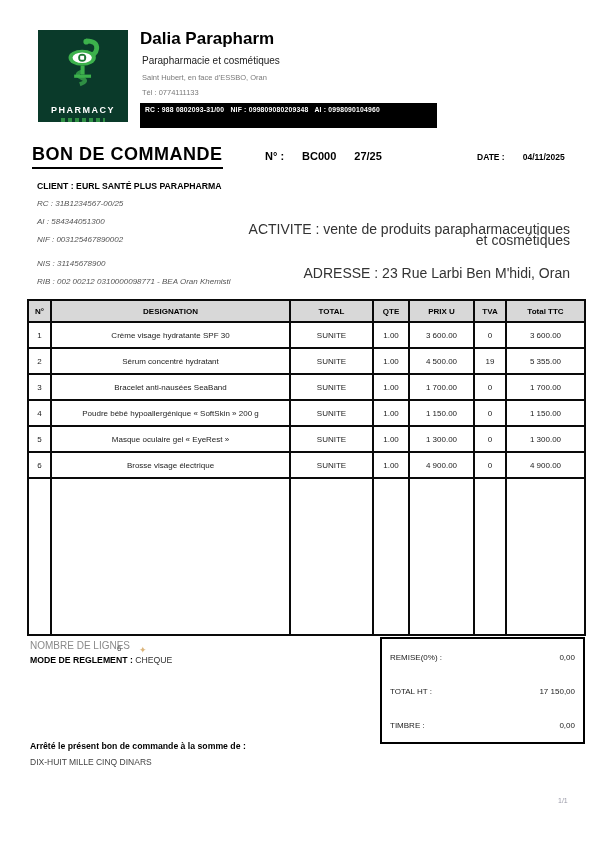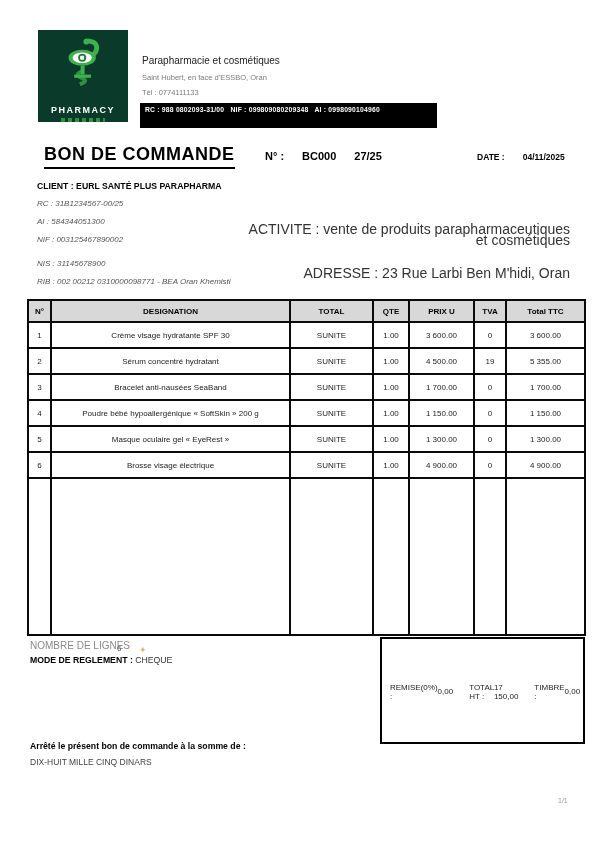--- a/index.html
+++ b/index.html
@@ -20,21 +20,21 @@
   .company-sub{position:absolute;left:142px;top:55px;font-size:10px;color:#222;}
   .company-addr{position:absolute;left:142px;top:73px;font-size:7.5px;color:#7a7a7a;}
   .company-tel{position:absolute;left:142px;top:88px;font-size:7.5px;color:#7a7a7a;}
   .legal-bar{
     position:absolute;left:140px;top:103px;width:297px;height:25px;background:#000;
     color:#fff;font-size:6.8px;font-weight:bold;line-height:1.6;padding:2px 5px;box-sizing:border-box;
     letter-spacing:.2px;white-space:pre-wrap;
   }
   
   .doc-title{
-    position:absolute;left:44px;top:144px;font-size:18px;font-weight:bold;letter-spacing:.5px;
+    position:absolute;left:32px;top:144px;font-size:18px;font-weight:bold;letter-spacing:.5px;
     border-bottom:2.5px solid #000;padding-bottom:2px;
   }
   .order-no{position:absolute;left:245px;top:150px;font-size:11px;font-weight:bold;margin-left:20px;}
   .order-no span{margin-right:18px;}
   .date-line{position:absolute;left:477px;top:152px;font-size:8.5px;font-weight:bold;}
   .date-line .dv{margin-left:18px;}
   
   .client-line{position:absolute;left:37px;top:181px;font-size:8.7px;font-weight:bold;}
   .c-it{position:absolute;left:37px;font-size:8px;font-style:italic;color:#555;}
   .c-rc{top:199px}.c-ai{top:217px}.c-nif{top:235px}.c-nis{top:259px}.c-rib{top:277px}
@@ -54,21 +54,21 @@
   tr.empty-row td{height:155px;}
   
   .nb-lignes{position:absolute;left:30px;top:640px;font-size:10px;color:#8a8a8a;}
   .nb-val{position:absolute;left:117px;top:644px;font-size:8px;color:#555;}
   .mode-reg{position:absolute;left:30px;top:655px;font-size:8.7px;color:#333;}
   .mode-reg b{color:#000;}
   .sparkle{position:absolute;left:139px;top:645px;font-size:9px;color:#dcb57c;}
   
   .totals-box{
     position:absolute;left:380px;top:637px;width:205px;height:107px;border:2px solid #000;
-    box-sizing:border-box;display:flex;padding:2px 0 0 0;
+    box-sizing:border-box;display:flex;flex-direction:column;padding:2px 0 0 0;
   }
   .t-row{
     display:flex;justify-content:space-between;align-items:center;flex:1;
     padding:0 8px;font-size:8px;color:#222;
   }
   .t-row.ttc{border-top:2px solid #000;font-weight:bold;color:#000;flex:1.2;}
   
   .arrete{position:absolute;left:30px;top:741px;font-size:8.7px;font-weight:bold;}
   .dinars{position:absolute;left:30px;top:757px;font-size:8.5px;color:#444;}
   .page-num{position:absolute;left:558px;top:797px;font-size:7px;color:#9a9aa8;}
@@ -88,20 +88,21 @@
       <circle cx="31" cy="27" r="5" fill="#1f7a35"></circle>
       <rect x="29" y="24.6" width="4" height="4.8" fill="#ffffff"></rect>
       <rect x="28.6" y="25" width="4.8" height="4" fill="#ffffff"></rect>
       <rect x="29" y="37" width="5" height="11" fill="#3cb14c"></rect>
       <rect x="21" y="48" width="21" height="4" fill="#3cb14c"></rect>
     </svg>
     <div class="logo-word">PHARMACY</div>
     <div class="logo-tagline"></div>
   </div>
 
+  <div class="company-name">Dalia Parapharm</div>
   <div class="company-sub">Parapharmacie et cosmétiques</div>
   <div class="company-addr">Saint Hubert, en face d'ESSBO, Oran</div>
   <div class="company-tel">Tél : 0774111133</div>
 
   <div class="legal-bar"><span>RC : 988 0802093-31/00   NIF : 099809080209348   AI : 0998090104960</span><br>
 <span>NIS : 09059217210   RIB : 1400007426-66</span></div>
 
   <div class="doc-title">BON DE COMMANDE</div>
   <div class="order-no">
     <span>N° :</span><span>BC000</span><span>27/25</span>

